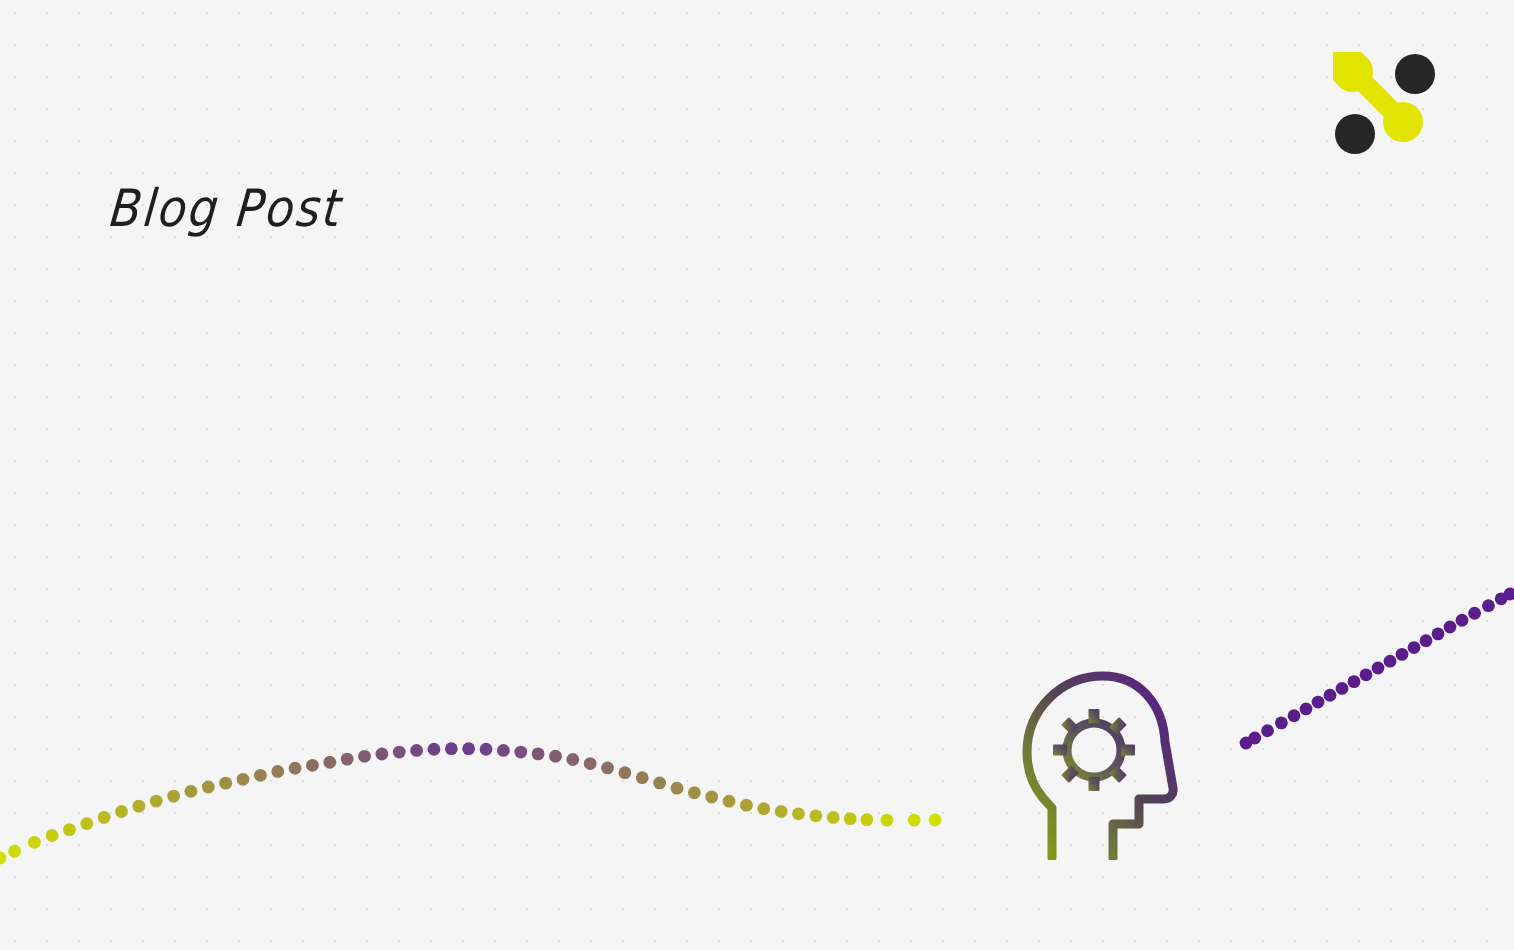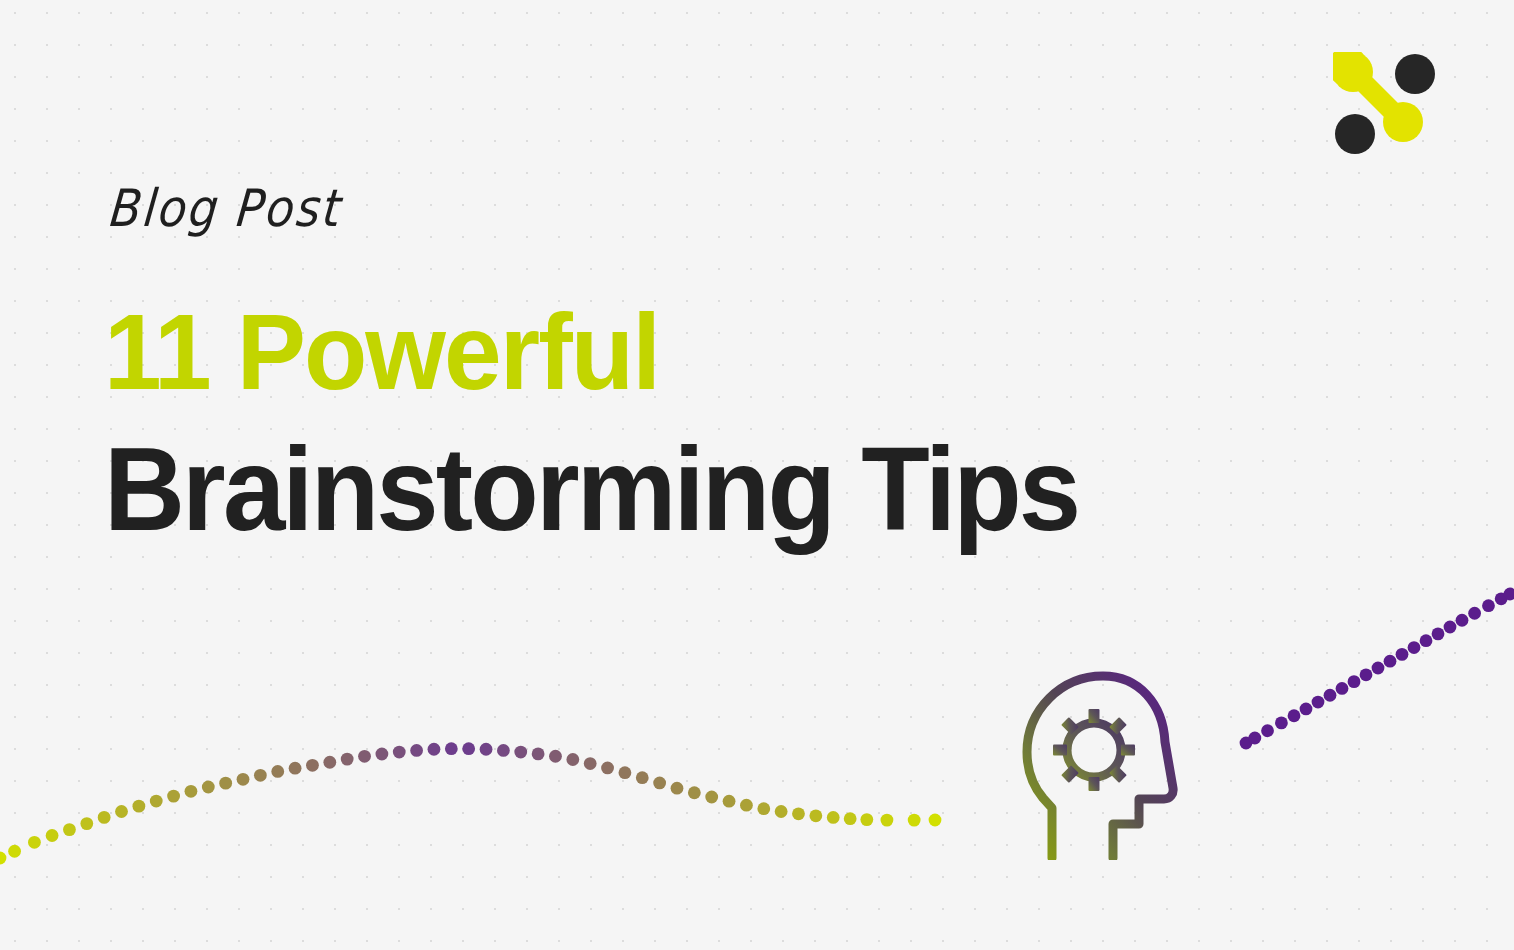--- a/index.html
+++ b/index.html
@@ -202,24 +202,20 @@
     <path d="M34 20 A20 20 0 1 0 20 34 A20 20 0 0 0 34 20 Z" fill="#e3e300"></path>
     <path d="M20 34 L70 84 L84 70 L34 20 Z" fill="#e3e300"></path>
     <circle cx="70" cy="70" r="20" fill="#e3e300"></circle>
     <circle cx="20" cy="20" r="20" fill="#e3e300"></circle>
     <circle cx="82" cy="22" r="20" fill="#262626"></circle>
     <circle cx="22" cy="82" r="20" fill="#262626"></circle>
   </svg>
 
   <div class="text-block">
     <div class="eyebrow">Blog Post</div>
-    <h1 class="headline">
-      <span class="line1">11 Powerful</span>
-      <span class="line2">Brainstorming Tips</span>
-    </h1>
   </div>
 
   <svg class="head-icon" viewBox="0 0 200 200" xmlns="http://www.w3.org/2000/svg">
     <path d="M47 198 L47 148 L38 138 C28 126 22 110 22 92
              C22 50 56 16 98 16
              C134 16 158 44 160 82
              L168 128 C169 134 165 139 159 139
              L134 139 L134 164 L108 164 L108 198" fill="none" stroke="url(#headGrad)" stroke-width="9" stroke-linecap="round" stroke-linejoin="round"></path>
     <g id="gear" transform="translate(89,90)">
       <circle cx="0" cy="0" r="27" fill="none" stroke="url(#gearGrad)" stroke-width="9"></circle>

